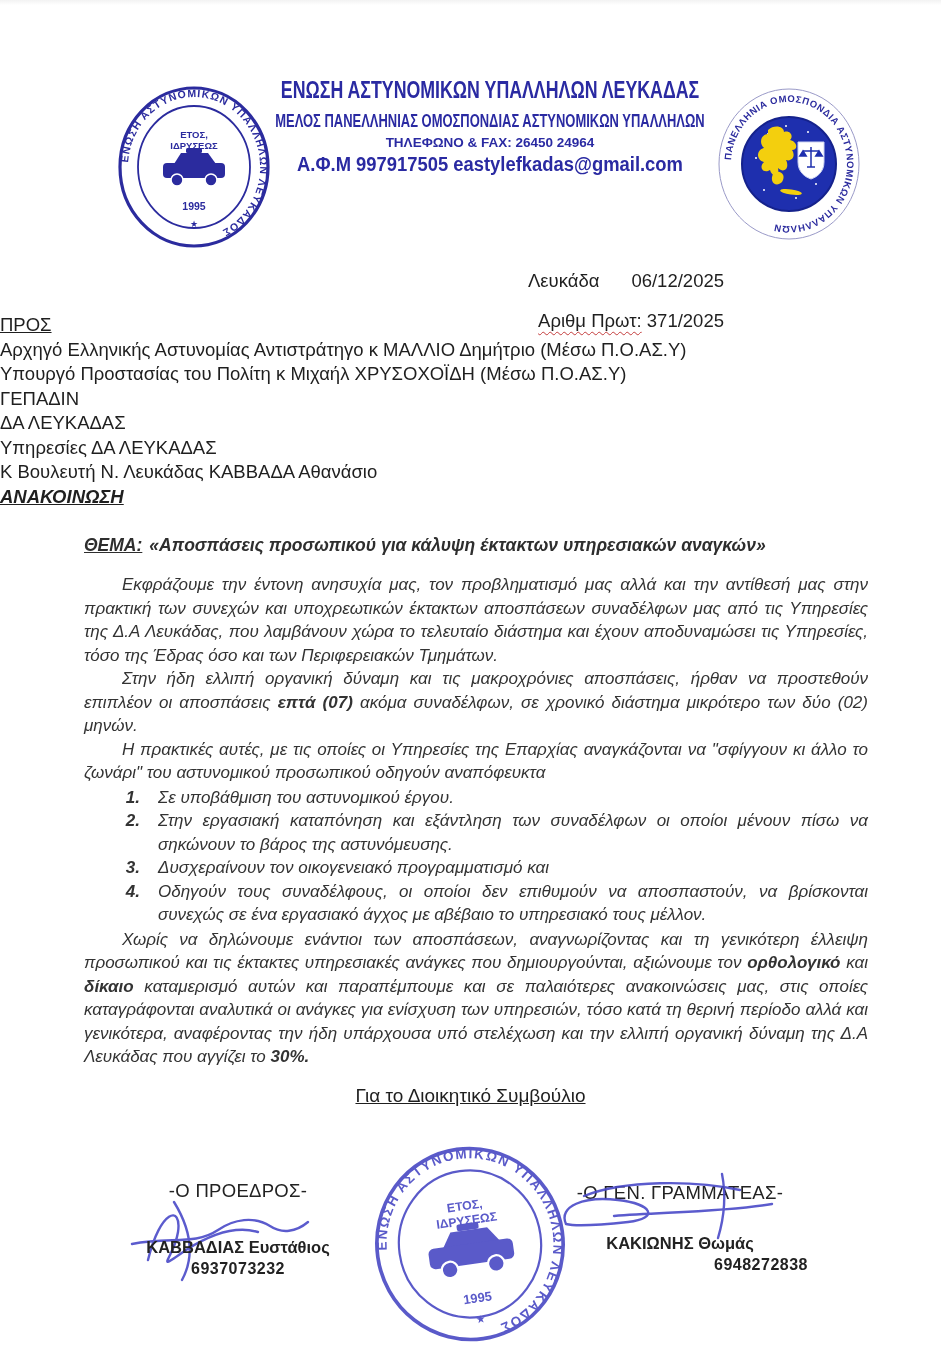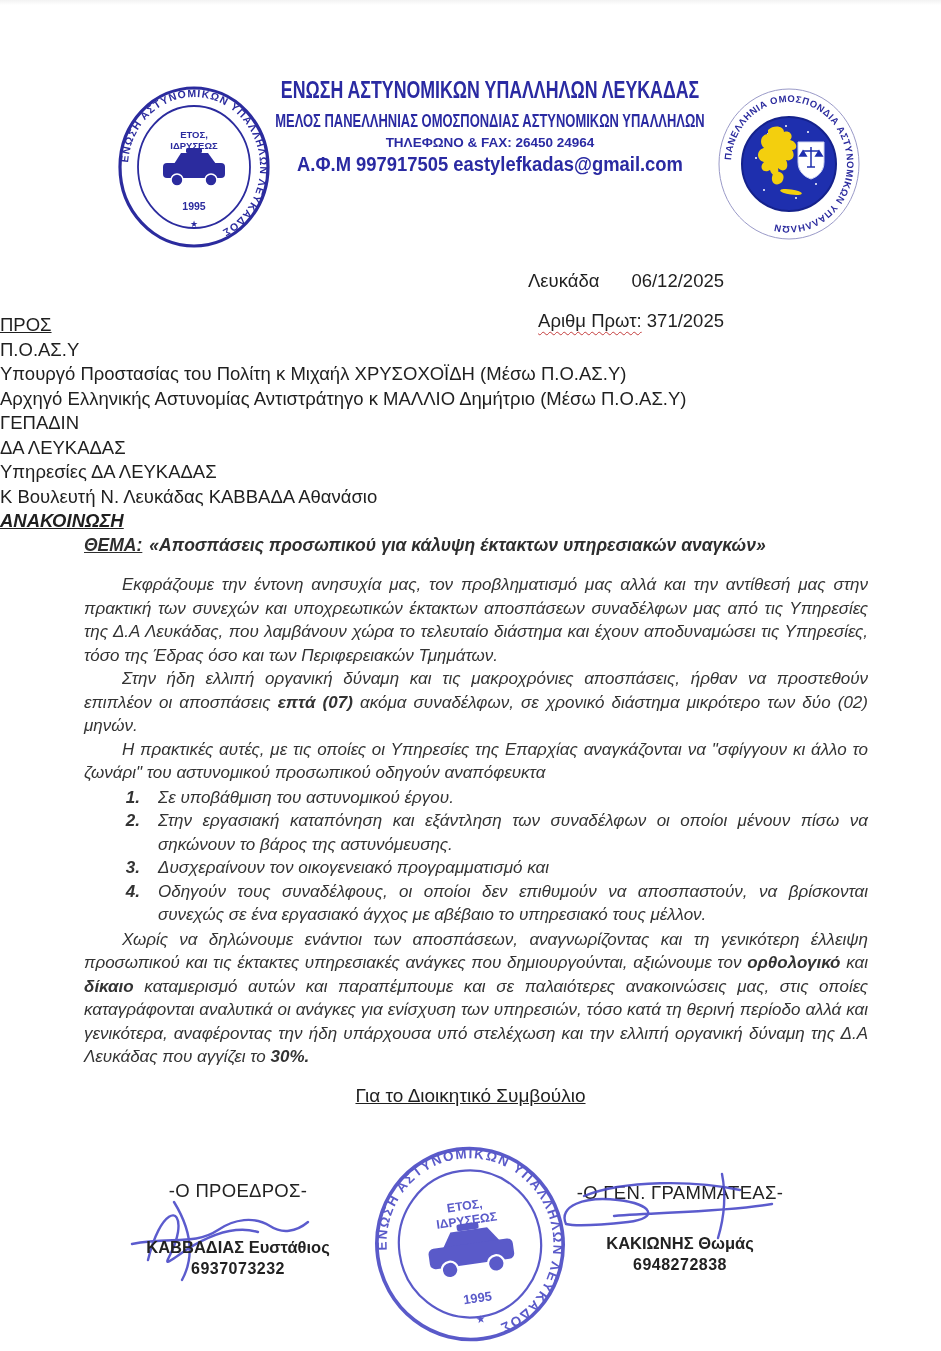--- a/index.html
+++ b/index.html
@@ -61,21 +61,21 @@
 
   
   .sig-block { position:absolute; text-align:center; color:#222; }
   .president { left:118px; top:1180px; width:240px; height:150px; }
   .secretary { left:552px; top:1182px; width:256px; height:150px; }
   .sig-title { font-size:18.5px; letter-spacing:0.3px; }
   .sig-name, .sig-phone { position:absolute; left:0; width:100%; font-weight:700; }
   .sig-name { font-size:16.5px; }
   .sig-phone { font-size:16px; letter-spacing:0.5px; }
   .president .sig-name { top:58px; }  .president .sig-phone { top:80px; }
-  .secretary .sig-name { top:52px; }  .secretary .sig-phone { top:74px; }
+  .secretary .sig-name { top:52px; }  .secretary .sig-phone { top:74px;text-align:right; }
   .scribble { position:absolute; pointer-events:none; }
   .president .scribble { left:0px; top:12px; }
   .secretary .scribble { left:-12px; top:-16px; }
   .stamp { position:absolute; left:372px; top:1146px; width:196px; height:196px;
     transform:rotate(-8deg); opacity:0.95; }
 </style>
 </head>
 <body>
 
 <div class="page">
@@ -148,23 +148,22 @@
       <span>06/12/2025</span>
     </div>
     <div class="date-row2">
       <span class="wavy">Αριθμ Πρωτ:</span>
       <span>371/2025</span>
     </div>
   </div>
 
   <div class="recipients">
     <div class="pros">ΠΡΟΣ</div>
-    <div>Π.Ο.ΑΣ.Υ</div>
+    <div>Αρχηγό Ελληνικής Αστυνομίας Αντιστράτηγο κ ΜΑΛΛΙΟ Δημήτριο (Μέσω Π.Ο.ΑΣ.Υ)</div>
     <div>Υπουργό Προστασίας του Πολίτη κ Μιχαήλ ΧΡΥΣΟΧΟΪΔΗ (Μέσω Π.Ο.ΑΣ.Υ)</div>
-    <div>Αρχηγό Ελληνικής Αστυνομίας Αντιστράτηγο κ ΜΑΛΛΙΟ Δημήτριο (Μέσω Π.Ο.ΑΣ.Υ)</div>
     <div>ΓΕΠΑΔΙΝ</div>
     <div>ΔΑ ΛΕΥΚΑΔΑΣ</div>
     <div>Υπηρεσίες ΔΑ ΛΕΥΚΑΔΑΣ</div>
     <div>Κ Βουλευτή Ν. Λευκάδας ΚΑΒΒΑΔΑ Αθανάσιο</div>
     <div class="announce">ΑΝΑΚΟΙΝΩΣΗ</div>
   </div>
 
   <div class="subject">
     <span class="subj-label">ΘΕΜΑ:</span><span>«Αποσπάσεις προσωπικού για κάλυψη έκτακτων υπηρεσιακών αναγκών»</span>
   </div>

